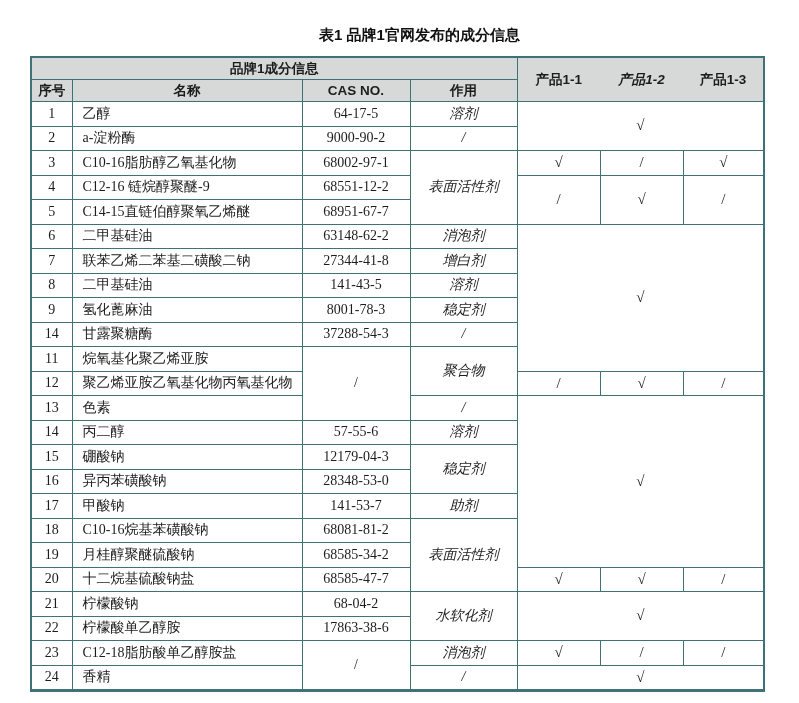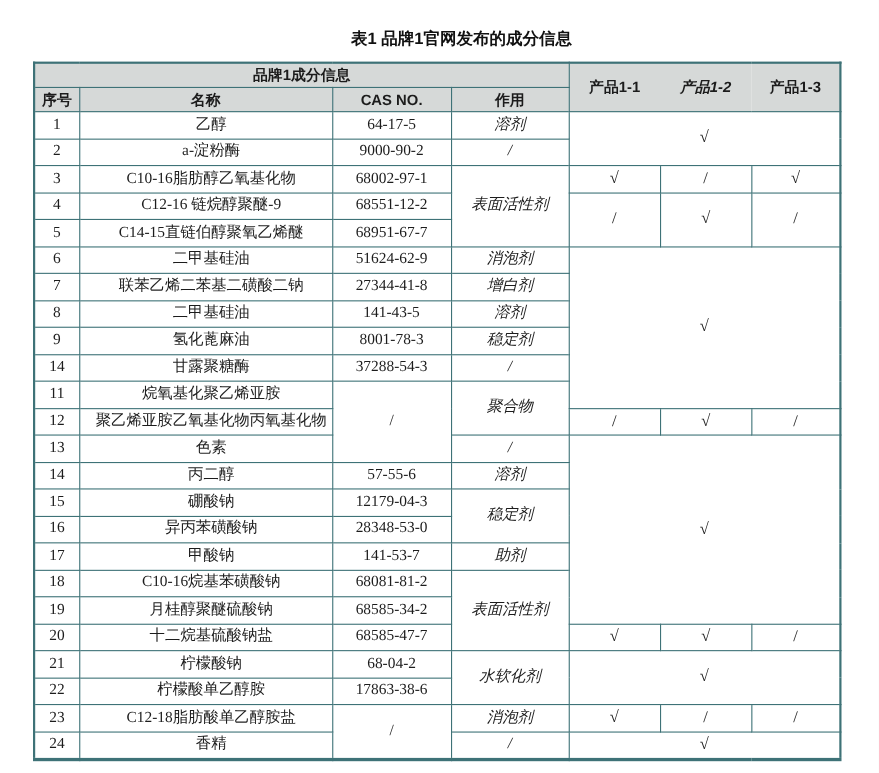--- a/index.html
+++ b/index.html
@@ -45,21 +45,21 @@
   }
   .ingredients thead th{
     background:var(--header-bg);
     font-family:"Liberation Sans","DejaVu Sans",sans-serif;
     font-weight:bold;
     font-size:13.5px;
     height:21px;
   }
   .ingredients tbody td{height:23.5px;}
   td.name-cell{
-    text-align:center;
+    text-align:left;
     padding-left:10px;
     white-space:nowrap;
     overflow:hidden;
   }
   td.mark-cell{font-size:15px;}
   td.fn-cell{letter-spacing:0;font-style:italic;}
 </style>
 </head>
 <body>
 
@@ -121,21 +121,21 @@
       <td class="mark-cell" rowspan="2">/</td>
     </tr>
     <tr>
       <td>5</td>
       <td class="name-cell">C14-15直链伯醇聚氧乙烯醚</td>
       <td>68951-67-7</td>
     </tr>
     <tr>
       <td>6</td>
       <td class="name-cell">二甲基硅油</td>
-      <td>51624-62-9</td>
+      <td>63148-62-2</td>
       <td class="fn-cell">消泡剂</td>
       <td class="mark-cell" rowspan="6" colspan="3">√</td>
     </tr>
     <tr>
       <td>7</td>
       <td class="name-cell">联苯乙烯二苯基二磺酸二钠</td>
       <td>27344-41-8</td>
       <td class="fn-cell">增白剂</td>
     </tr>
     <tr>

